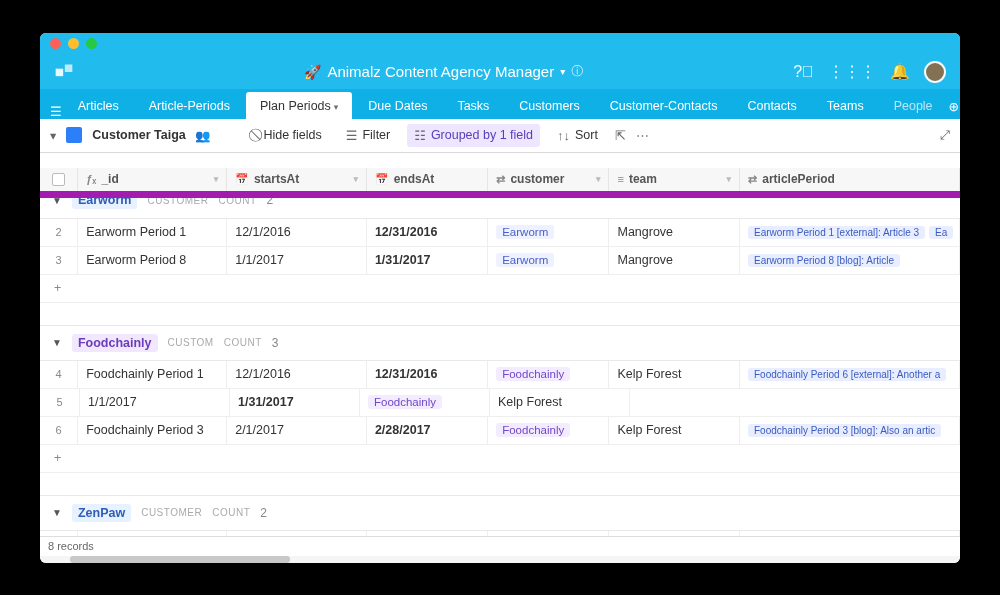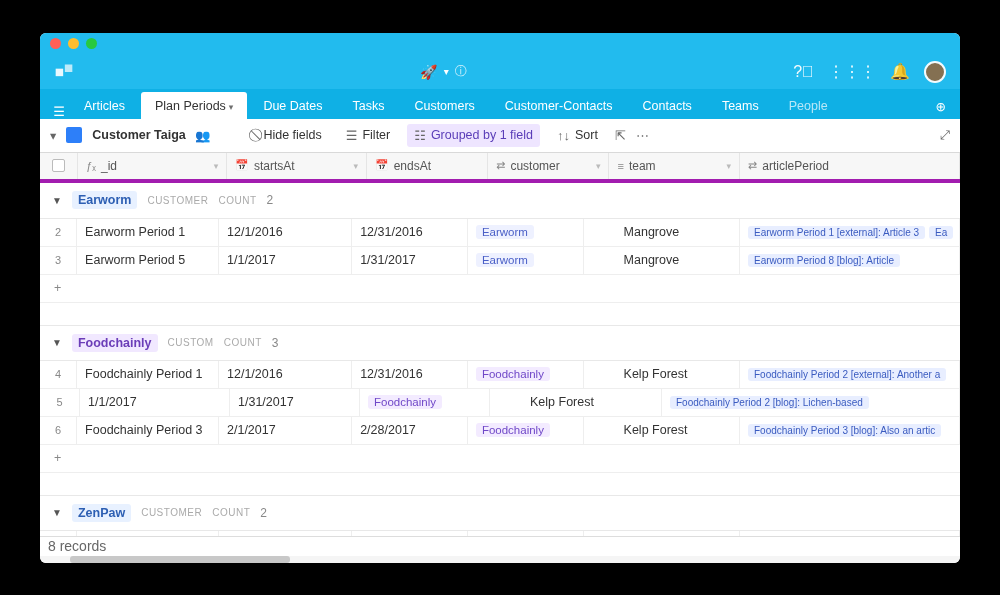--- a/index.html
+++ b/index.html
@@ -21,42 +21,42 @@
 .tab .chev { font-size: 9px; margin-left: 3px; opacity: .7; }
 .tabs-right { margin-left: auto; display: flex; align-items: center; gap: 10px; padding-bottom: 5px; padding-right: 4px; }
 .menu-icon { width: 18px; text-align: center; font-size: 13px; }
 .toolbar { height: 34px; border-bottom: 1px solid #d9d9d9; display: flex; align-items: center; padding: 0 10px; gap: 10px; font-size: 12.5px; color: #333; }
 .view-icon { width: 16px; height: 16px; background: #2d7ff9; border-radius: 2px; display: inline-flex; }
 .tool-item { display: flex; align-items: center; gap: 5px; padding: 4px 7px; border-radius: 3px; cursor: pointer; }
 .tool-item.grouped { background: #eee5ff; color: #5a3db8; }
 .tool-icon { font-size: 13px; color: #666; }
 .expand-i { margin-left: auto; color: #666; cursor: pointer; }
 .content { flex: 1; overflow: auto; font-size: 12.5px; color: #333; position: relative; }
-.col-headers { display: flex; height: 30px; border-bottom: 4px solid #a21caf; background: #f7f7f7; position: sticky; top: 0; }
+.col-headers { display: flex; height: 30px; border-bottom: 7px solid #a21caf; background: #f7f7f7; position: sticky; top: 15px; font-weight: bold; }
 .col { border-right: 1px solid #e5e5e5; display: flex; align-items: center; padding: 0 8px; gap: 5px; color: #555; font-size: 12px; }
 .c-check { width: 40px; justify-content: center; }
 .c-id { width: 160px; } .c-start { width: 150px; } .c-end { width: 130px; } .c-cust { width: 130px; } .c-team { width: 140px; } .c-art { flex: 1; min-width: 220px; }
 .col-ic { font-size: 11px; color: #888; }
 .col .dd { margin-left: auto; color: #bbb; font-size: 9px; }
 .group-head { display: flex; align-items: center; height: 36px; padding: 0 12px; gap: 10px; border-bottom: 1px solid #e8e8e8; background: #fff; }
 .group-head.topgap { margin-top: 22px; border-top: 1px solid #e8e8e8; }
 .gh-arrow { font-size: 10px; color: #555; }
 .gh-name { font-weight: 600; background: #e8f1ff; color: #2d5fb3; padding: 2px 6px; border-radius: 3px; font-size: 12.5px; }
 .gh-name.purple { background: #f1e8ff; color: #6b3db8; }
 .gh-label { color: #aaa; font-size: 10px; letter-spacing: .5px; }
 .gh-count { color: #888; font-size: 12px; }
 .row { display: flex; height: 28px; border-bottom: 1px solid #eee; align-items: stretch; }
 .cell { border-right: 1px solid #eee; display: flex; align-items: center; padding: 0 8px; overflow: hidden; white-space: nowrap; }
 .cell.num { width: 40px; justify-content: center; color: #888; font-size: 11px; }
-.t-id { width: 160px; } .t-start { width: 150px; } .t-end { width: 130px; } .t-cust { width: 130px; } .t-team { width: 140px; margin-left: 32px; } .t-art { flex: 1; min-width: 220px; gap: 4px; }
+.t-id { width: 160px; } .t-start { width: 150px; } .t-end { width: 130px; font-weight: bold; } .t-cust { width: 130px; } .t-team { width: 140px; } .t-art { flex: 1; min-width: 220px; gap: 4px; }
 .chip { background: #eef1ff; color: #4a5fc7; padding: 1px 6px; border-radius: 3px; font-size: 11.5px; }
 .chip.purple { background: #f3ebff; color: #7048c8; }
 .chip.art { background: #e8eeff; color: #3a5bc0; font-size: 10px; }
 .addrow { height: 28px; display: flex; align-items: center; padding-left: 14px; color: #888; border-bottom: 1px solid #eee; cursor: pointer; }
-.footer { height: 20px; border-top: 1px solid #ddd; display: flex; align-items: center; padding: 0 8px; font-size: 14px; color: #666; }
+.footer { height: 20px; border-top: 1px solid #ddd; display: flex; align-items: center; padding: 0 8px; font-size: 11px; color: #666; }
 .scrollbar { height: 7px; background: #f5f5f5; }
 .scrollbar-thumb { width: 220px; height: 7px; background: #c8c8c8; border-radius: 3px; margin-left: 30px; }
 .checkbox { width: 13px; height: 13px; border: 1px solid #bbb; border-radius: 2px; background: #fff; }
 svg { display: block; }
 </style>
 </head>
 <body>
 
 <div class="window">
   <div class="titlebar">
@@ -65,34 +65,36 @@
     <div class="tl-dot g"></div>
   </div>
 
   <div class="header">
     <svg class="brand-icon" viewBox="0 0 24 24" fill="#fff">
         <rect x="2" y="8" width="9" height="9" opacity=".9"></rect>
         <rect x="13" y="3" width="9" height="9" opacity=".7"></rect>
       </svg>
     <div class="header-title">
       <span class="emoji">🚀</span>
+      <span>Animalz Content Agency Manager</span>
       <span style="font-size:10px;">▾</span>
       <span style="font-size:12px;opacity:.8;">ⓘ</span>
     </div>
     <div class="header-icons">
       <span>?⃝</span>
       <span>⋮⋮⋮</span>
       <span>🔔</span>
       <div class="avatar"></div>
     </div>
   </div>
 
   <div class="tabs">
     <span class="menu-icon">☰</span>
     <div class="tab"><span>Articles</span></div>
+    <div class="tab"><span>Article-Periods</span></div>
     <div class="tab active"><span>Plan Periods</span><span class="chev">▾</span></div>
     <div class="tab"><span>Due Dates</span></div>
     <div class="tab"><span>Tasks</span></div>
     <div class="tab"><span>Customers</span></div>
     <div class="tab"><span>Customer-Contacts</span></div>
     <div class="tab"><span>Contacts</span></div>
     <div class="tab"><span>Teams</span></div>
     <div class="tab" style="opacity:.7"><span>People</span></div>
     <div class="tabs-right">
       <span>⊕</span>
@@ -179,21 +181,21 @@
             <span class="chip">Earworm</span>
           </div>
           <div class="cell t-team">Mangrove</div>
           <div class="cell t-art">
             <span class="chip art">Earworm Period 1 [external]: Article 3</span>
             <span class="chip art">Ea</span>
           </div>
         </div>
         <div class="row">
           <div class="cell num">3</div>
-          <div class="cell t-id">Earworm Period 5</div>
+          <div class="cell t-id">Earworm Period 8</div>
           <div class="cell t-start">1/1/2017</div>
           <div class="cell t-end">1/31/2017</div>
           <div class="cell t-cust">
             <span class="chip">Earworm</span>
           </div>
           <div class="cell t-team">Mangrove</div>
           <div class="cell t-art">
             <span class="chip art">Earworm Period 8 [blog]: Article</span>
           </div>
         </div>
@@ -208,34 +210,31 @@
         <div class="row">
           <div class="cell num">4</div>
           <div class="cell t-id">Foodchainly Period 1</div>
           <div class="cell t-start">12/1/2016</div>
           <div class="cell t-end">12/31/2016</div>
           <div class="cell t-cust">
             <span class="chip purple">Foodchainly</span>
           </div>
           <div class="cell t-team">Kelp Forest</div>
           <div class="cell t-art">
-            <span class="chip art">Foodchainly Period 2 [external]: Another a</span>
+            <span class="chip art">Foodchainly Period 6 [external]: Another a</span>
           </div>
         </div>
         <div class="row">
           <div class="cell num">5</div>
           <div class="cell t-start">1/1/2017</div>
           <div class="cell t-end">1/31/2017</div>
           <div class="cell t-cust">
             <span class="chip purple">Foodchainly</span>
           </div>
           <div class="cell t-team">Kelp Forest</div>
-          <div class="cell t-art">
-            <span class="chip art">Foodchainly Period 2 [blog]: Lichen-based</span>
-          </div>
         </div>
         <div class="row">
           <div class="cell num">6</div>
           <div class="cell t-id">Foodchainly Period 3</div>
           <div class="cell t-start">2/1/2017</div>
           <div class="cell t-end">2/28/2017</div>
           <div class="cell t-cust">
             <span class="chip purple">Foodchainly</span>
           </div>
           <div class="cell t-team">Kelp Forest</div>

